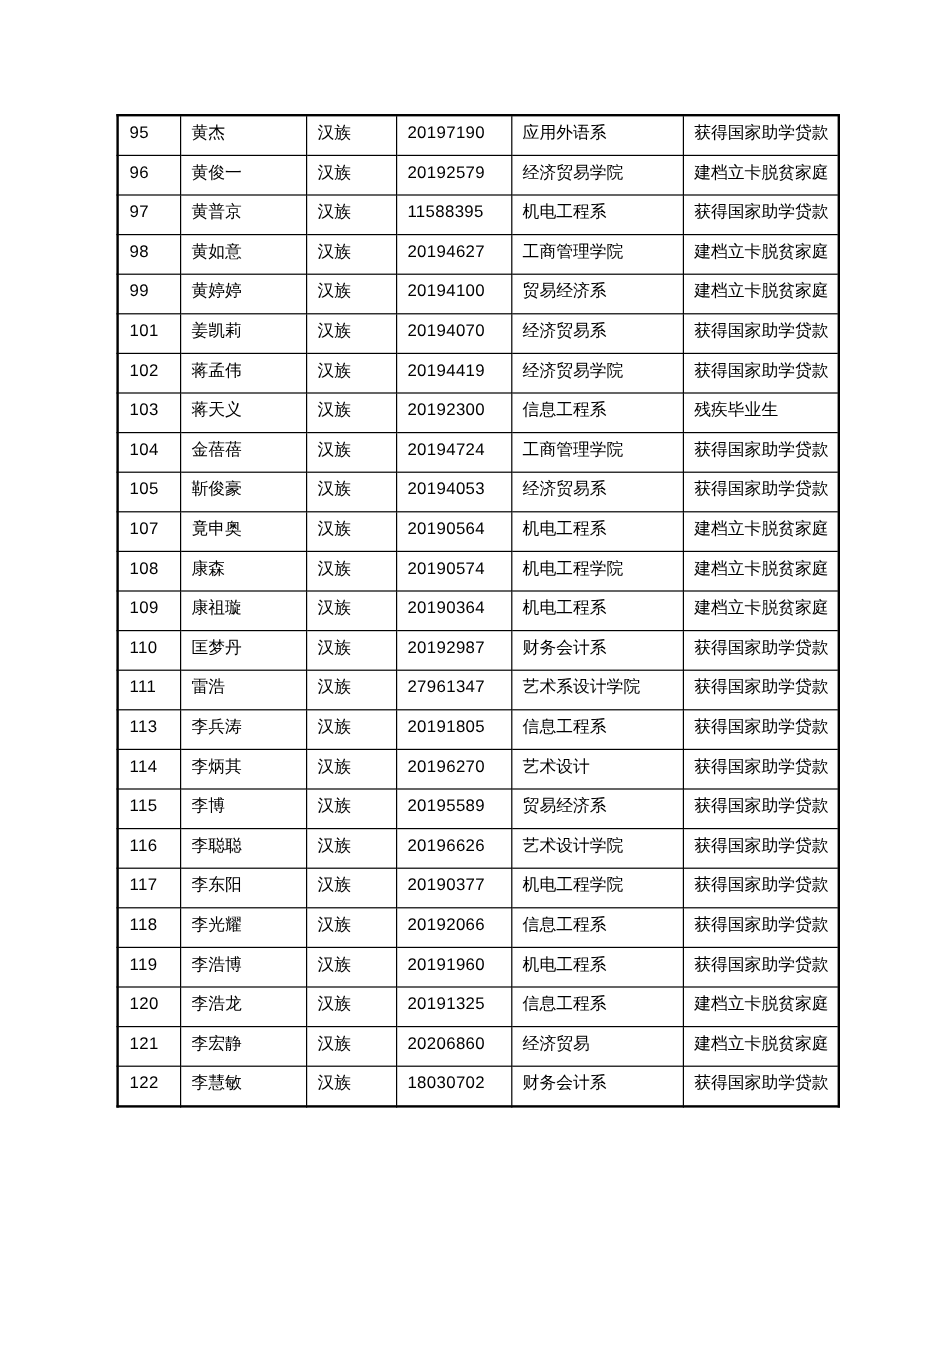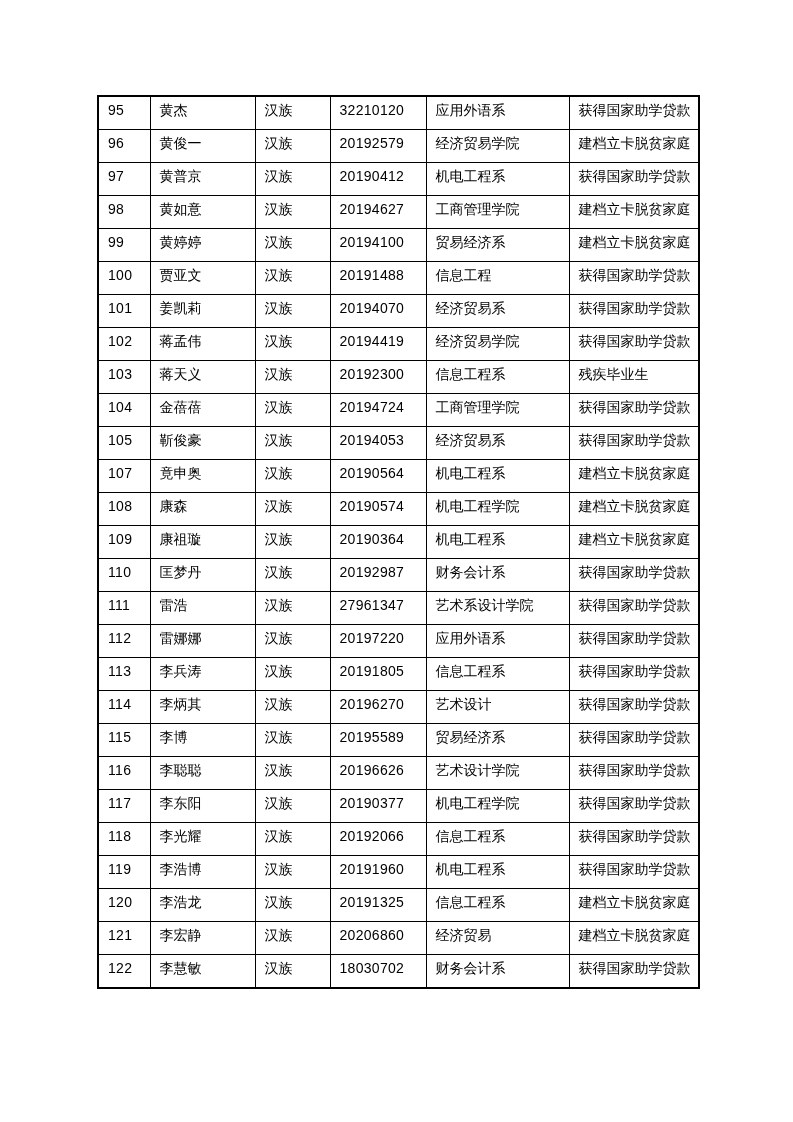--- a/index.html
+++ b/index.html
@@ -51,65 +51,57 @@
       <col style="width:75px">
       <col style="width:96px">
       <col style="width:143px">
       <col style="width:130px">
     </colgroup>
     <tbody>
         <tr>
           <td class="num">95</td>
           <td>黄杰</td>
           <td>汉族</td>
-          <td class="num">32210120</td>
+          <td class="num">20197190</td>
           <td>应用外语系</td>
           <td>获得国家助学贷款</td>
         </tr>
         <tr>
           <td class="num">96</td>
           <td>黄俊一</td>
           <td>汉族</td>
           <td class="num">20192579</td>
           <td>经济贸易学院</td>
           <td>建档立卡脱贫家庭</td>
         </tr>
         <tr>
           <td class="num">97</td>
           <td>黄普京</td>
           <td>汉族</td>
-          <td class="num">20190412</td>
+          <td class="num">11588395</td>
           <td>机电工程系</td>
           <td>获得国家助学贷款</td>
         </tr>
         <tr>
           <td class="num">98</td>
           <td>黄如意</td>
           <td>汉族</td>
           <td class="num">20194627</td>
           <td>工商管理学院</td>
           <td>建档立卡脱贫家庭</td>
         </tr>
         <tr>
           <td class="num">99</td>
           <td>黄婷婷</td>
           <td>汉族</td>
           <td class="num">20194100</td>
           <td>贸易经济系</td>
           <td>建档立卡脱贫家庭</td>
         </tr>
         <tr>
-          <td class="num">100</td>
-          <td>贾亚文</td>
-          <td>汉族</td>
-          <td class="num">20191488</td>
-          <td>信息工程</td>
-          <td>获得国家助学贷款</td>
-        </tr>
-        <tr>
           <td class="num">101</td>
           <td>姜凯莉</td>
           <td>汉族</td>
           <td class="num">20194070</td>
           <td>经济贸易系</td>
           <td>获得国家助学贷款</td>
         </tr>
         <tr>
           <td class="num">102</td>
           <td>蒋孟伟</td>
@@ -173,28 +165,20 @@
           <td class="num">20192987</td>
           <td>财务会计系</td>
           <td>获得国家助学贷款</td>
         </tr>
         <tr>
           <td class="num">111</td>
           <td>雷浩</td>
           <td>汉族</td>
           <td class="num">27961347</td>
           <td>艺术系设计学院</td>
-          <td>获得国家助学贷款</td>
-        </tr>
-        <tr>
-          <td class="num">112</td>
-          <td>雷娜娜</td>
-          <td>汉族</td>
-          <td class="num">20197220</td>
-          <td>应用外语系</td>
           <td>获得国家助学贷款</td>
         </tr>
         <tr>
           <td class="num">113</td>
           <td>李兵涛</td>
           <td>汉族</td>
           <td class="num">20191805</td>
           <td>信息工程系</td>
           <td>获得国家助学贷款</td>
         </tr>

